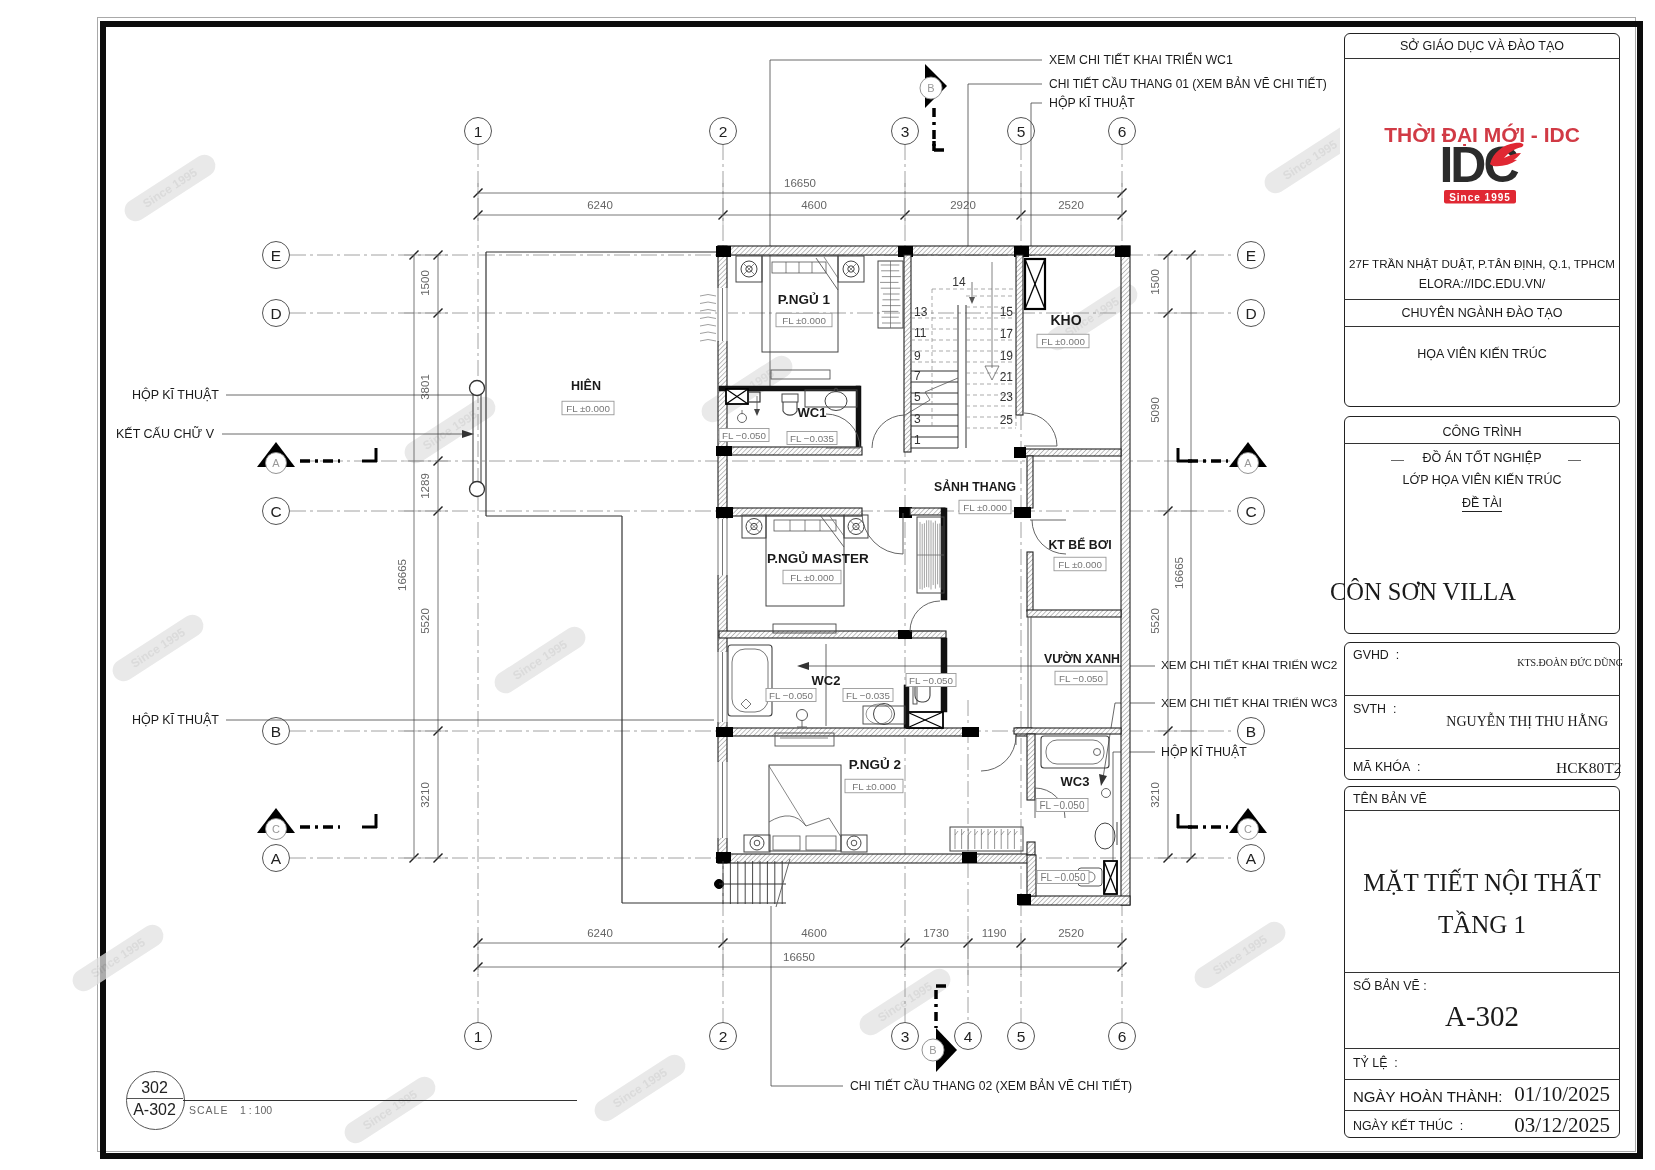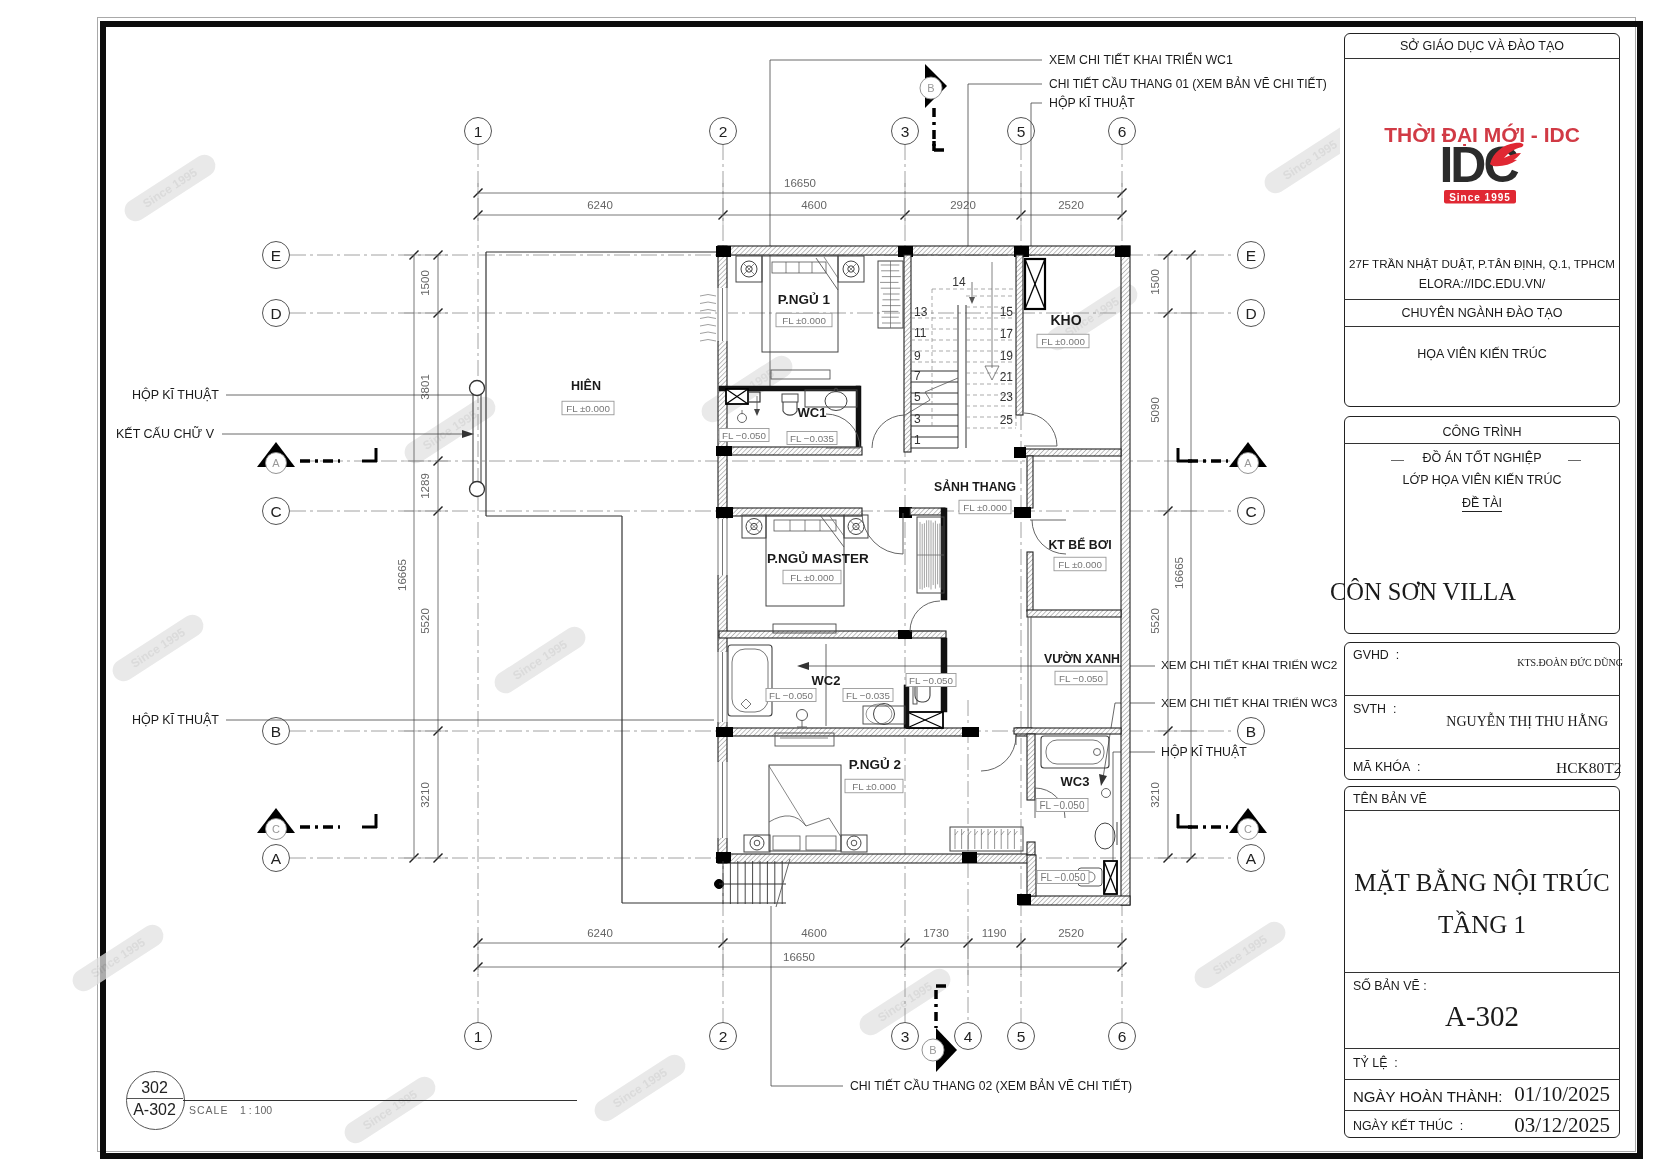--- a/index.html
+++ b/index.html
@@ -942,21 +942,21 @@
 <div style="position:absolute;left:1344px;top:695px;width:276px;border-top:1px solid #333;"></div>
 <div style="position:absolute;left:1353px;top:702px;font-size:12.4px;font-weight:normal;font-family:'Liberation Sans',sans-serif;color:#1a1a1a;letter-spacing:0px;white-space:nowrap;">SVTH&nbsp;&nbsp;:</div>
 <div style="position:absolute;left:1344px;top:714px;font-size:14px;font-weight:normal;font-family:'Liberation Serif',sans-serif;color:#1a1a1a;letter-spacing:0px;white-space:nowrap;width:264px;text-align:right;">NGUYỄN THỊ THU HẰNG</div>
 <div style="position:absolute;left:1344px;top:748px;width:276px;border-top:1px solid #333;"></div>
 <div style="position:absolute;left:1353px;top:760px;font-size:12.4px;font-weight:normal;font-family:'Liberation Sans',sans-serif;color:#1a1a1a;letter-spacing:0px;white-space:nowrap;">MÃ KHÓA&nbsp;&nbsp;:</div>
 <div style="position:absolute;left:1532px;top:759px;font-size:15.5px;font-weight:normal;font-family:'Liberation Serif',sans-serif;color:#1a1a1a;letter-spacing:0px;white-space:nowrap;margin-left:24px;">HCK80T2</div>
 
 <div class="tbox" style="left:1344px;top:786px;width:276px;height:352px;"></div>
 <div style="position:absolute;left:1353px;top:792px;font-size:12.4px;font-weight:normal;font-family:'Liberation Sans',sans-serif;color:#1a1a1a;letter-spacing:0px;white-space:nowrap;">TÊN BẢN VẼ</div>
 <div style="position:absolute;left:1344px;top:810px;width:276px;border-top:1px solid #333;"></div>
-<div style="position:absolute;left:1344px;top:869px;font-size:25px;font-weight:normal;font-family:'Liberation Serif',sans-serif;color:#1a1a1a;letter-spacing:0px;white-space:nowrap;width:276px;text-align:center;">MẶT BẰNG NỘI TRÚC</div>
+<div style="position:absolute;left:1344px;top:869px;font-size:25px;font-weight:normal;font-family:'Liberation Serif',sans-serif;color:#1a1a1a;letter-spacing:0px;white-space:nowrap;width:276px;text-align:center;">MẶT TIẾT NỘI THẤT</div>
 <div style="position:absolute;left:1344px;top:911px;font-size:25px;font-weight:normal;font-family:'Liberation Serif',sans-serif;color:#1a1a1a;letter-spacing:0px;white-space:nowrap;width:276px;text-align:center;">TẦNG 1</div>
 <div style="position:absolute;left:1344px;top:972px;width:276px;border-top:1px solid #333;"></div>
 <div style="position:absolute;left:1353px;top:979px;font-size:12.4px;font-weight:normal;font-family:'Liberation Sans',sans-serif;color:#1a1a1a;letter-spacing:0px;white-space:nowrap;">SỐ BẢN VẼ :</div>
 <div style="position:absolute;left:1344px;top:1000px;font-size:29px;font-weight:normal;font-family:'Liberation Serif',sans-serif;color:#1a1a1a;letter-spacing:0px;white-space:nowrap;width:276px;text-align:center;">A-302</div>
 <div style="position:absolute;left:1344px;top:1048px;width:276px;border-top:1px solid #333;"></div>
 <div style="position:absolute;left:1353px;top:1056px;font-size:12.4px;font-weight:normal;font-family:'Liberation Sans',sans-serif;color:#1a1a1a;letter-spacing:0px;white-space:nowrap;">TỶ LỆ&nbsp;&nbsp;:</div>
 <div style="position:absolute;left:1344px;top:1079px;width:276px;border-top:1px solid #333;"></div>
 <div style="position:absolute;left:1353px;top:1088px;font-size:15px;font-weight:normal;font-family:'Liberation Sans',sans-serif;color:#1a1a1a;letter-spacing:0px;white-space:nowrap;">NGÀY HOÀN THÀNH:</div>
 <div style="position:absolute;left:1344px;top:1082px;font-size:21px;font-weight:normal;font-family:'Liberation Serif',sans-serif;color:#1a1a1a;letter-spacing:0px;white-space:nowrap;width:266px;text-align:right;">01/10/2025</div>
 <div style="position:absolute;left:1344px;top:1110px;width:276px;border-top:1px solid #333;"></div>

